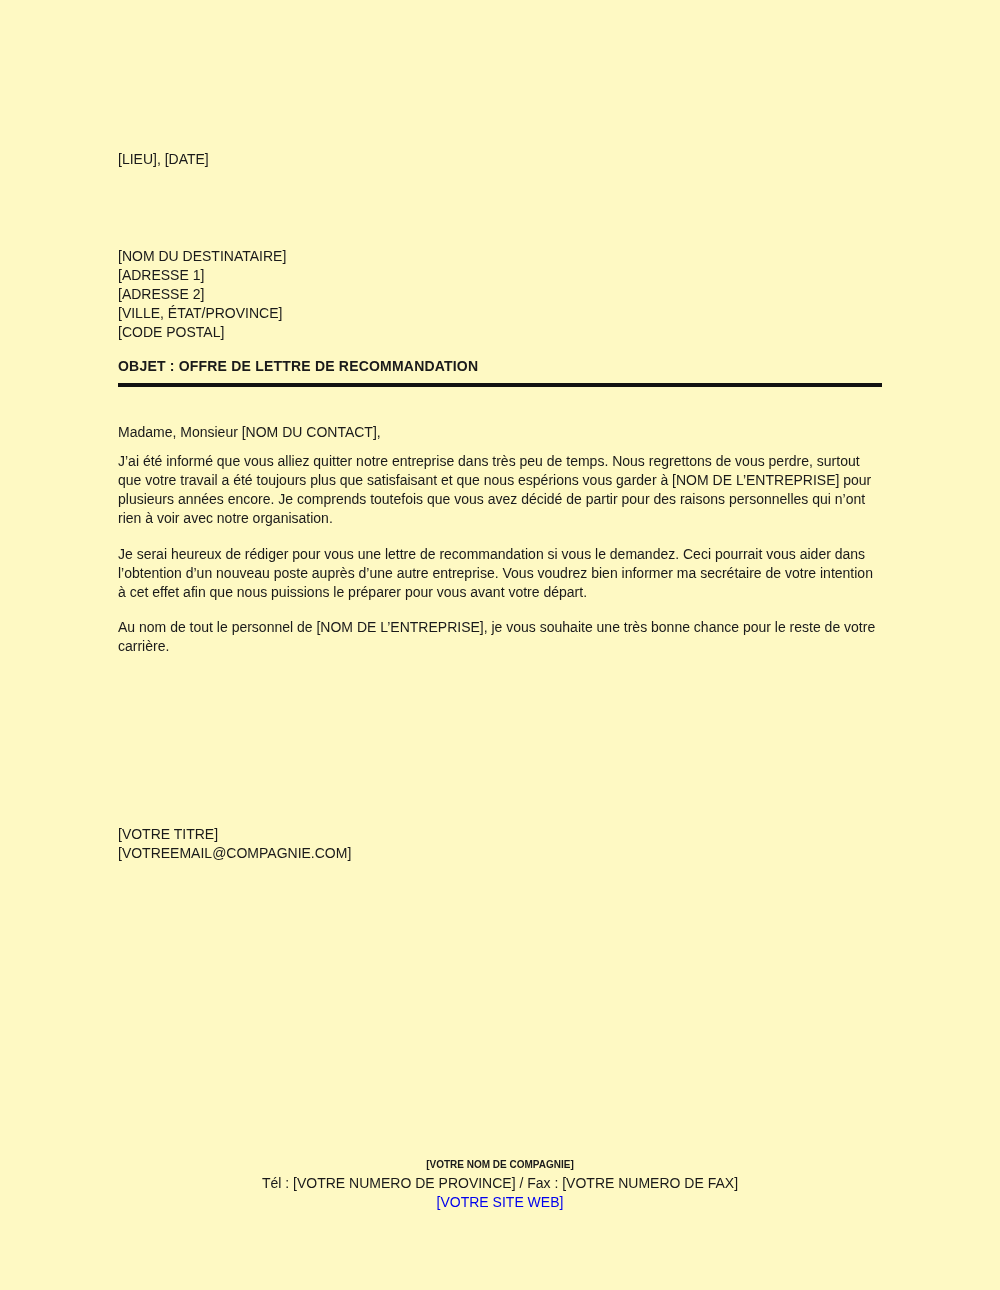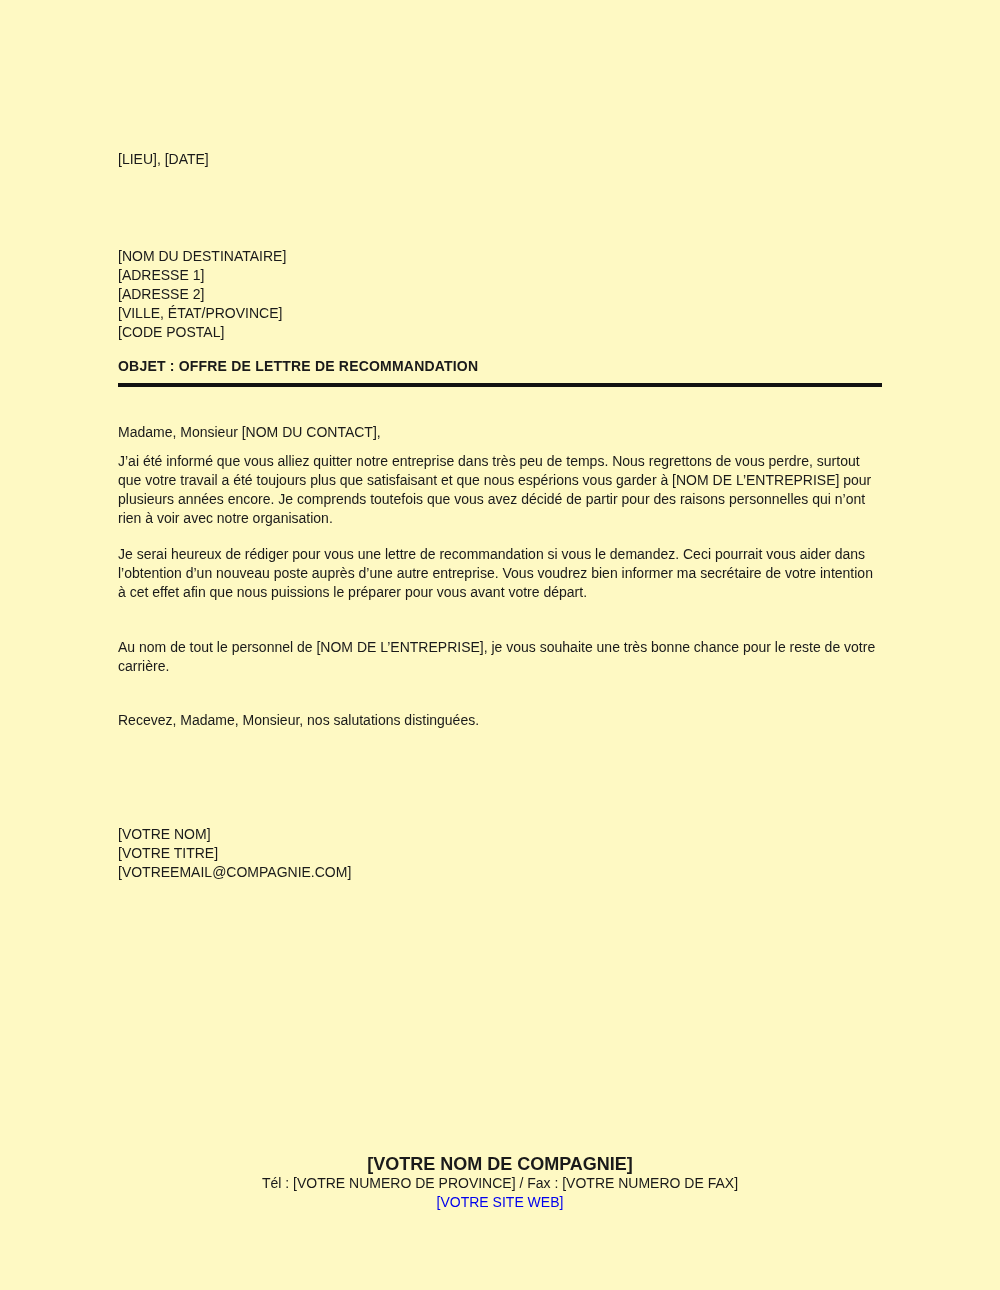--- a/index.html
+++ b/index.html
@@ -29,32 +29,32 @@
   .subject-title  { font-weight: bold; font-size: 14px; letter-spacing: 0.2px; }
   .subject-rule {
     margin-top: 7px;
     height: 4px;
     background: #121212;
     border: none;
   }
   .salutation     { top: 411px; margin-top: 12px; }
   .para-1         { top: 452px; }
   .para-2         { top: 545px; }
-  .para-3         { top: 638px; }
+  .para-3         { top: 618px; }
   .para { text-align: left; }
   .closing        { top: 711px; }
   .signature      { top: 825px; }
   .footer {
     position: absolute;
     left: 0;
     right: 0;
     top: 1155px;
     text-align: center;
   }
-  .footer .company { font-weight: bold; font-size: 18px; }
+  .footer .company { font-weight: bold; font-size: 10px; }
   .footer a.site-link {
     cursor: pointer;
   }
 </style>
 </head>
 <body>
 
 <div class="page">
 
   <div class="block date-line">[LIEU], [DATE]</div>
@@ -73,24 +73,22 @@
   </div>
 
   <div class="block salutation">Madame, Monsieur [NOM DU CONTACT],</div>
 
   <div class="block para para-1">J’ai été informé que vous alliez quitter notre entreprise dans très peu de temps. Nous regrettons de vous perdre, surtout que votre travail a été toujours plus que satisfaisant et que nous espérions vous garder à [NOM DE L’ENTREPRISE] pour plusieurs années encore. Je comprends toutefois que vous avez décidé de partir pour des raisons personnelles qui n’ont rien à voir avec notre organisation.</div>
 
   <div class="block para para-2">Je serai heureux de rédiger pour vous une lettre de recommandation si vous le demandez. Ceci pourrait vous aider dans l’obtention d’un nouveau poste auprès d’une autre entreprise. Vous voudrez bien informer ma secrétaire de votre intention à cet effet afin que nous puissions le préparer pour vous avant votre départ.</div>
 
   <div class="block para para-3">Au nom de tout le personnel de [NOM DE L’ENTREPRISE], je vous souhaite une très bonne chance pour le reste de votre carrière.</div>
 
-  <div class="block closing">Recevez, Madame, Monsieur, nos salutations distinguées.</div>
 
   <div class="block signature">
-    <div>[VOTRE NOM]</div>
     <div>[VOTRE TITRE]</div>
     <div>[VOTREEMAIL@COMPAGNIE.COM]</div>
   </div>
 
   <div class="footer">
     <div class="company">[VOTRE NOM DE COMPAGNIE]</div>
     <div>Tél : [VOTRE NUMERO DE PROVINCE] / Fax : [VOTRE NUMERO DE FAX]</div>
     <div>
       <a class="site-link" style="color: rgb(0, 0, 238);">[VOTRE SITE WEB]</a>
     </div>

